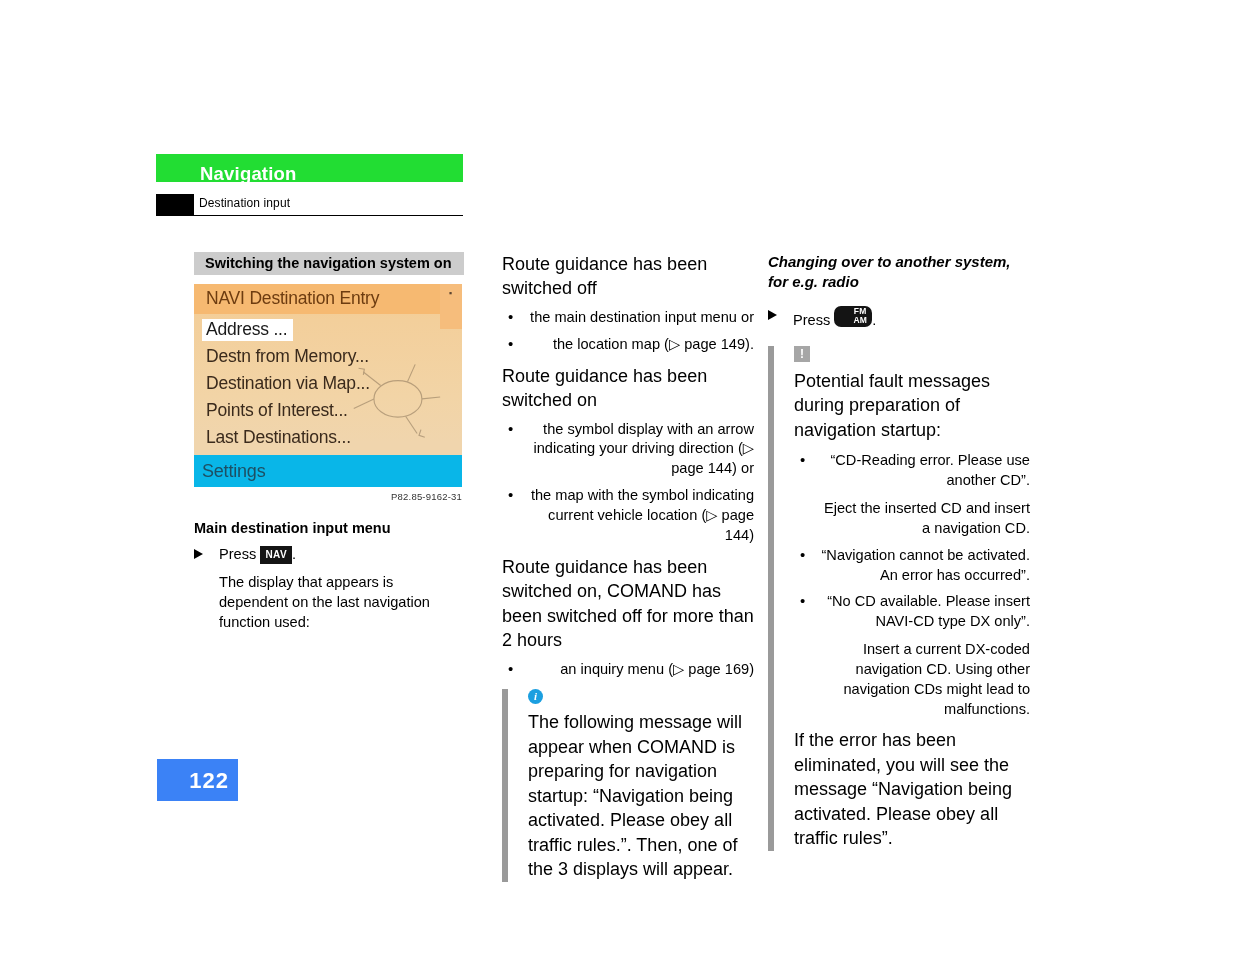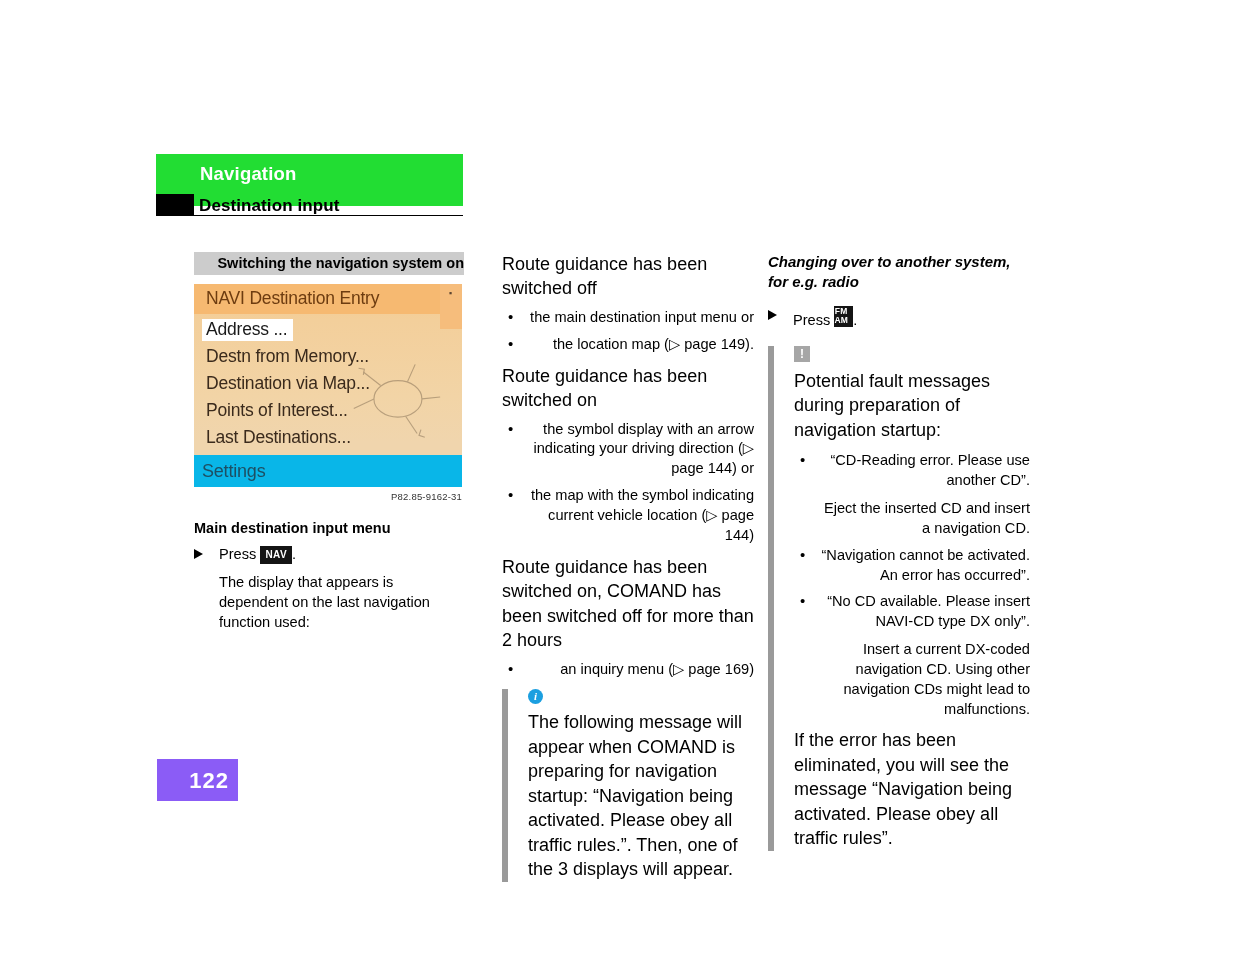--- a/index.html
+++ b/index.html
@@ -19,21 +19,21 @@
     height: 954px;
     overflow: hidden;
   }
 
   
   .chapter-band {
     position: absolute;
     left: 156px;
     top: 154px;
     width: 307px;
-    height: 52px;
+    height: 28px;
     background: #22dd33;
   }
   .chapter-title {
     position: absolute;
     left: 44px;
     top: 9px;
     font-size: 18.5px;
     font-weight: bold;
     color: #ffffff;
     letter-spacing: 0.2px;
@@ -51,22 +51,22 @@
     left: 156px;
     top: 194px;
     width: 38px;
     height: 21px;
     background: #000000;
   }
   .section-title {
     position: absolute;
     left: 199px;
     top: 196px;
-    font-size: 17px;
-    font-weight: bold;
+    font-size: 12px;
+    font-weight: normal;
     color: #000000;
     letter-spacing: 0.1px;
   }
 
   
   .col {
     position: absolute;
     top: 252px;
   }
   .col-left  { left: 194px;  width: 270px; }
@@ -75,21 +75,20 @@
 
   
   .subhead-bar {
     background: #cccccc;
     padding: 3px 0 4px 11px;
     font-size: 14.5px;
     font-weight: bold;
     color: #000000;
     width: 270px;
     margin-bottom: 9px;
-    text-align: right;
   }
 
   
   .comand-screen {
     position: relative;
     width: 268px;
     height: 203px;
     background: linear-gradient(180deg,#f5c98a 0%,#f3cf9b 18%,#f2d4a6 55%,#f0d5ad 78%, #f0d5ad 88%, #f0d5ad 88%);
     overflow: hidden;
     font-family: "Liberation Sans", sans-serif;
@@ -226,24 +225,25 @@
     background: #141414;
     color: #ffffff;
     font-size: 10px;
     font-weight: bold;
     line-height: 1;
     padding: 4px 5px 4px 5px;
     vertical-align: 1px;
     letter-spacing: 0.4px;
   }
   .keycap.two {
-    padding: 1px 5px 1px 0;
+    padding: 1px 5px 1px 19px;
     text-align: center;
     font-size: 8.5px;
     letter-spacing: 0.3px;
+    border-radius: 7px;
   }
   .keycap.two span { display: block; line-height: 1.12; }
 
   
   .callout {
     position: relative;
     padding-left: 26px;
   }
   .callout:before {
     content: "";
@@ -278,21 +278,21 @@
     margin-bottom: 7px;
   }
 
   
   .pagenum {
     position: absolute;
     left: 157px;
     top: 759px;
     width: 81px;
     height: 42px;
-    background: #8b5cf6;
+    background: #3b82f6;
   }
   .pagenum span {
     position: absolute;
     right: 9px;
     top: 9px;
     font-size: 22px;
     font-weight: bold;
     color: #ffffff;
     letter-spacing: 1px;
   }

